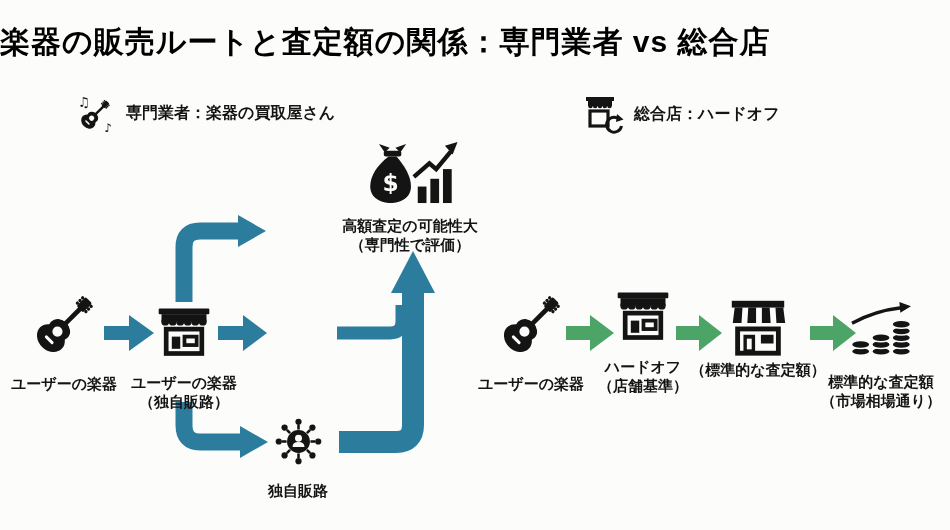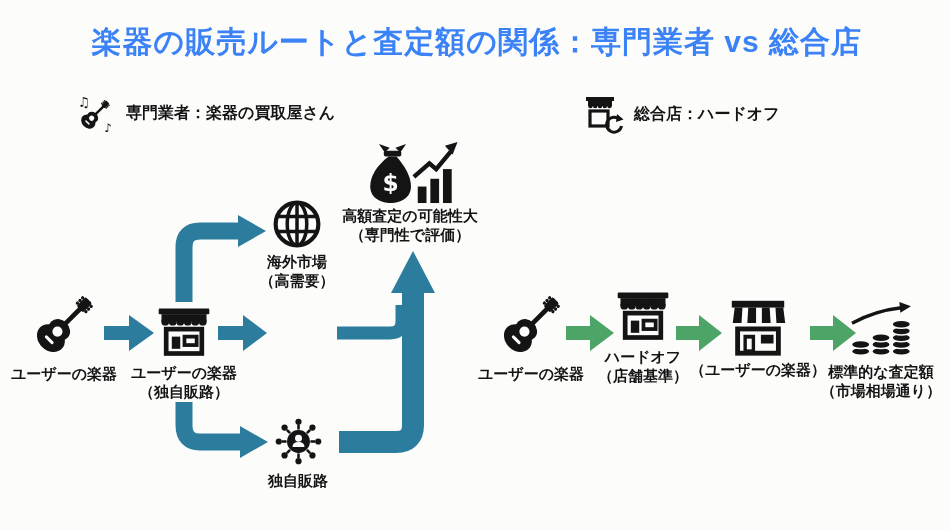--- a/index.html
+++ b/index.html
@@ -11,32 +11,32 @@
   html,body{margin:0;padding:0;}
   body{
     width:950px;height:530px;overflow:hidden;
     background:var(--bg);
     font-family:"Liberation Sans","DejaVu Sans",sans-serif;
     color:var(--ink);
   }
   .canvas{position:relative;width:950px;height:530px;}
   .title{
     position:absolute;left:0;top:22px;width:862px;
-    text-align:right;font-size:30px;font-weight:bold;
-    letter-spacing:1px;color:#3b82f6;white-space:nowrap;
+    text-align:left;font-size:30px;font-weight:bold;
+    letter-spacing:1px;color:#000000;white-space:nowrap;
   }
   .legend{position:absolute;display:flex;align-items:center;gap:10px;}
   .legend .legend-label{font-size:16px;font-weight:bold;white-space:nowrap;}
   .legend-left{left:74px;top:92px;}
   .legend-right{left:584px;top:94px;text-align:center;}
   .arrow-layer{position:absolute;left:0;top:0;}
   .node{position:absolute;width:160px;text-align:center;}
   .node svg{display:block;margin:0 auto;}
   .lbl{font-weight:bold;font-size:15px;line-height:19px;white-space:nowrap;}
-  .lbl-gap{margin-top:2px;}
+  .lbl-gap{margin-top:12px;}
 </style>
 </head>
 <body>
 
 <div class="canvas">
 
   <div class="title">楽器の販売ルートと査定額の関係：専門業者 vs 総合店</div>
 
   <div class="legend legend-left">
     <svg width="42" height="42" viewBox="0 0 46 46">
@@ -138,31 +138,20 @@
         <circle cx="44" cy="22" r="4.2" fill="var(--ink)"></circle>
         <circle cx="52" cy="22" r="4.2" fill="var(--ink)"></circle>
       <rect x="13" y="30" width="38" height="26" fill="none" stroke="var(--ink)" stroke-width="5"></rect>
       <rect x="19" y="38" width="9" height="13" fill="var(--ink)"></rect>
       <rect x="32.5" y="38" width="13" height="9" fill="none" stroke="var(--ink)" stroke-width="4"></rect>
     </svg>
     <div class="lbl lbl-gap">ユーザーの楽器</div>
     <div class="lbl">（独自販路）</div>
   </div>
 
-  <div class="node" style="left:217px;top:198px;">
-    <svg width="52" height="52" viewBox="0 0 56 56">
-      <circle cx="28" cy="28" r="23" fill="none" stroke="var(--ink)" stroke-width="4.5"></circle>
-      <ellipse cx="28" cy="28" rx="10.5" ry="23" fill="none" stroke="var(--ink)" stroke-width="3.8"></ellipse>
-      <line x1="28" y1="5" x2="28" y2="51" stroke="var(--ink)" stroke-width="3.8"></line>
-      <line x1="6.5" y1="20" x2="49.5" y2="20" stroke="var(--ink)" stroke-width="3.8"></line>
-      <line x1="6.5" y1="36" x2="49.5" y2="36" stroke="var(--ink)" stroke-width="3.8"></line>
-    </svg>
-    <div class="lbl lbl-gap">海外市場</div>
-    <div class="lbl">（高需要）</div>
-  </div>
 
 
   <div class="node" style="left:218px;top:414px;">
     <svg width="55" height="55" viewBox="0 0 60 60">
       <g stroke="var(--ink)" stroke-width="2.8">
         <line x1="43" y1="30" x2="48" y2="30"></line>
           <line x1="39.2" y1="39.2" x2="42.7" y2="42.7"></line>
         <line x1="30" y1="43" x2="30" y2="48"></line>
           <line x1="20.8" y1="39.2" x2="17.3" y2="42.7"></line>
         <line x1="17" y1="30" x2="12" y2="30"></line>
@@ -245,21 +234,21 @@
       <rect x="7" y="7" width="54" height="7" fill="var(--ink)"></rect>
       <path d="M10 14 L18 14 L17 30 L8 30 Z" fill="var(--ink)"></path>
       <path d="M24 14 L32 14 L32 30 L23 30 Z" fill="var(--ink)"></path>
       <path d="M38 14 L46 14 L47 30 L38 30 Z" fill="var(--ink)"></path>
       <path d="M52 14 L60 14 L62 30 L53 30 Z" fill="var(--ink)"></path>
       <rect x="13" y="36" width="42" height="25" fill="none" stroke="var(--ink)" stroke-width="5"></rect>
       <rect x="19" y="42" width="12" height="19" fill="var(--ink)"></rect>
       <rect x="22.5" y="46" width="5" height="11" fill="var(--bg)"></rect>
       <rect x="37" y="42" width="13" height="9" fill="var(--ink)"></rect>
     </svg>
-    <div class="lbl">（ユーザーの楽器）</div>
+    <div class="lbl">（標準的な査定額）</div>
   </div>
 
   <div class="node" style="left:801px;top:302px;">
     <svg width="70" height="58" viewBox="0 0 72 60">
       <path d="M6 22 Q30 9 57 6" fill="none" stroke="var(--ink)" stroke-width="3.5"></path>
       <polygon points="55,0 67,4.5 56,11" fill="var(--ink)"></polygon>
       <g fill="var(--ink)" stroke="var(--bg)" stroke-width="1.6">
         <ellipse cx="15" cy="51" rx="9.5" ry="4.2"></ellipse>
           <ellipse cx="15" cy="44" rx="9.5" ry="4.2"></ellipse>
         <ellipse cx="36" cy="51" rx="9.5" ry="4.2"></ellipse>

